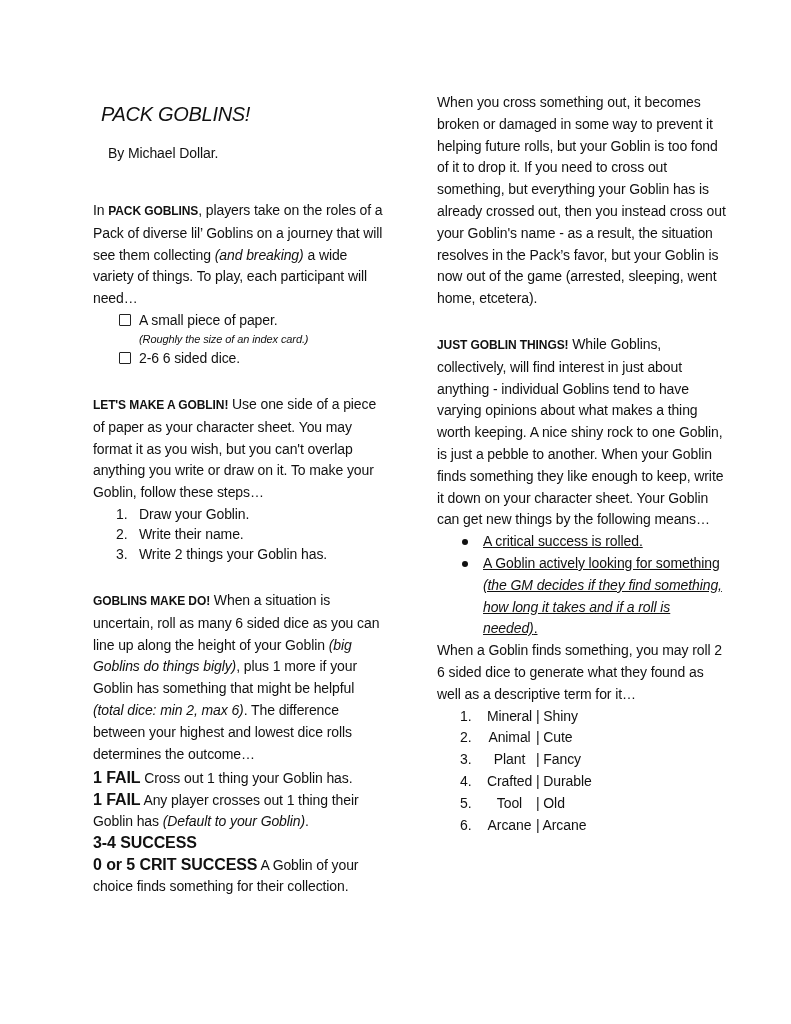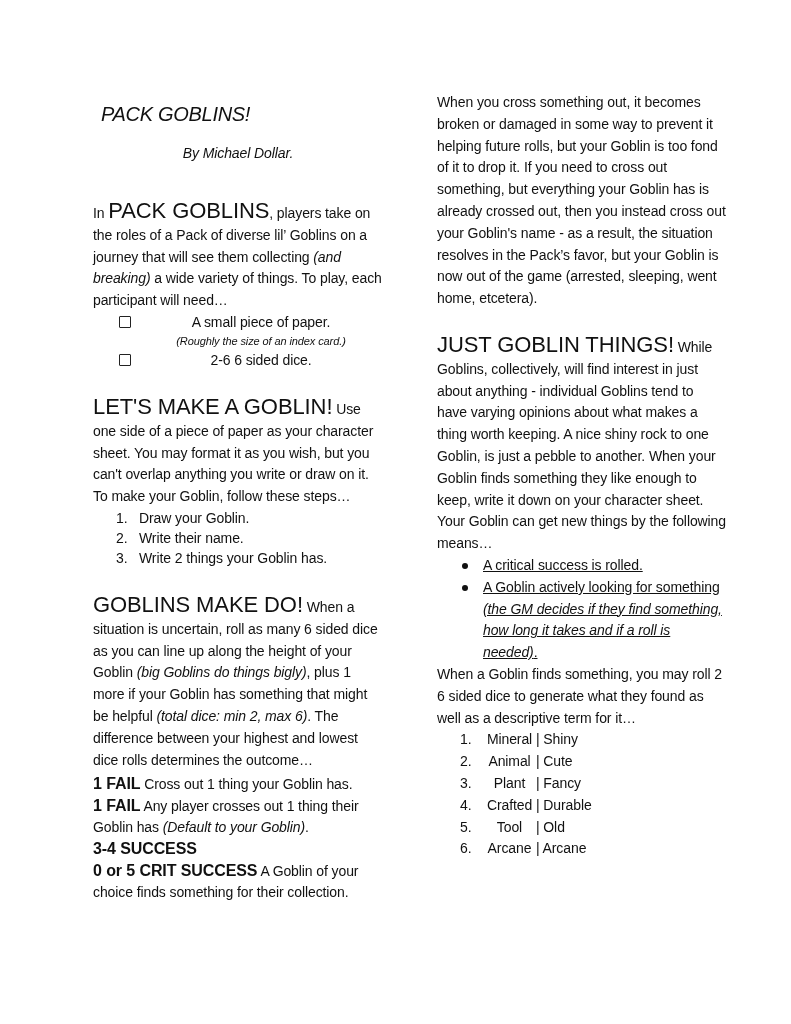--- a/index.html
+++ b/index.html
@@ -2,28 +2,28 @@
 <html><head>
 <meta charset="utf-8">
 <style>
   html, body { margin: 0; padding: 0; background: #ffffff; }
   body { width: 791px; height: 1024px; position: relative; overflow: hidden;
          font-family: "Liberation Sans", "DejaVu Sans", sans-serif; color: #111; }
   .col { position: absolute; top: 92px; font-size: 14px; line-height: 21.8px; letter-spacing: -0.1px; }
   .col-left { left: 93px; width: 290px; }
   .col-right { left: 425px; width: 290px; margin-left: 12px; }
   .title { font-size: 20px; font-weight: normal; font-style: italic; line-height: 28px; margin: 8px; letter-spacing: -0.3px; }
-  .byline { font-style: italic; margin: 15px; line-height: 20px; text-align: center; }
+  .byline { margin: 15px; line-height: 20px; }
   p { margin: 0; }
   .gap { height: 22px; }
-  .hd { font-weight: normal; font-size: 22px; }
+  .hd { font-weight: bold; font-size: 12px; }
   .em { font-style: italic; }
   .b16 { font-weight: bold; font-size: 16px; margin-top: 40px; }
   ul.checks { list-style: none; margin: 0; padding: 0 0 0 26px; }
-  ul.checks li { position: relative; padding-left: 20px; line-height: 20px; text-align: center; }
+  ul.checks li { position: relative; padding-left: 20px; line-height: 20px; }
   .box { position: absolute; left: 0; top: 4px; width: 10px; height: 10px; border: 1.3px solid #222; border-radius: 1px; }
   .note { display: block; font-size: 11px; font-style: italic; line-height: 18px; }
   ol.steps { margin: 0; padding: 0; list-style: none; }
   ol.steps li { position: relative; padding-left: 46px; line-height: 20px; }
   ol.steps li .num { position: absolute; left: 23px; }
   ul.bullets { list-style: none; margin: 0; padding: 0; }
   ul.bullets li { position: relative; padding-left: 46px; text-decoration: underline; }
   ul.bullets li .dot { position: absolute; left: 25px; top: 8px; width: 6px; height: 6px; background: #111; border-radius: 50%; }
   ol.table { margin: 0; padding: 0; list-style: none; }
   ol.table li { position: relative; padding-left: 46px; line-height: 21.8px; }

